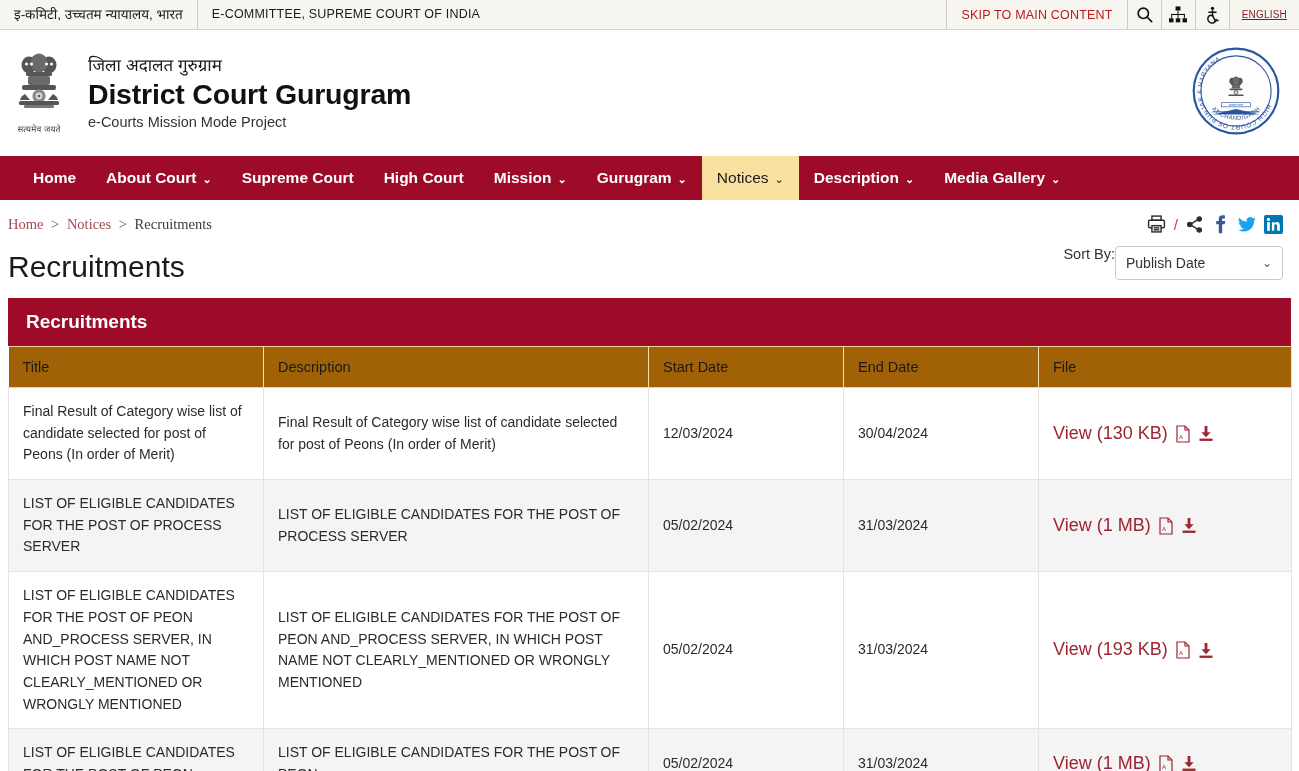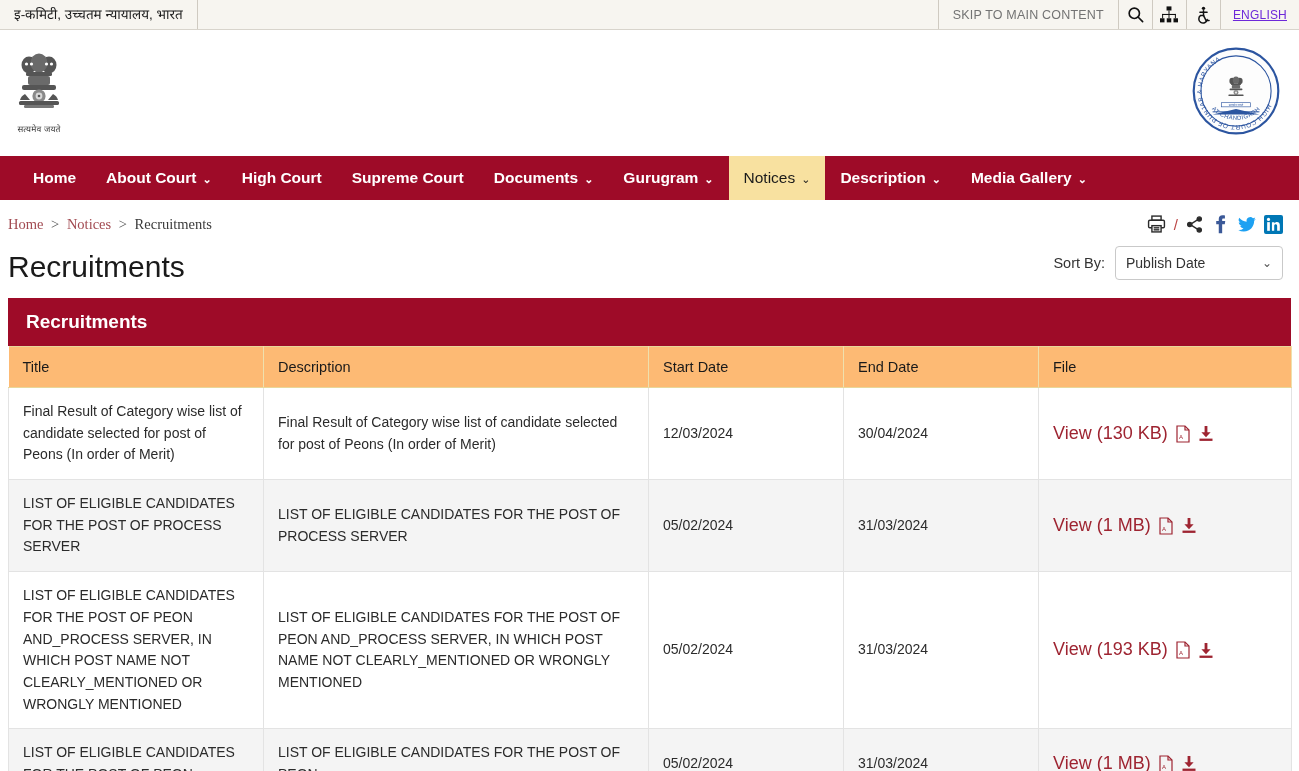--- a/index.html
+++ b/index.html
@@ -44,36 +44,36 @@
   .topbar-spacer { flex: 1; }
   .topbar-right {
     display: flex;
     align-items: stretch;
     border-left: 1px solid #cfcac1;
   }
   .skip-link {
     display: flex; align-items: center;
     padding: 0 14px;
     font-size: 12.5px;
-    color: #737373;
+    color: #b91c1c;
     text-decoration: none;
     letter-spacing: .2px;
     border-right: 1px solid #cfcac1;
   }
   .ticon {
     width: 34px;
     display: flex; align-items: center; justify-content: center;
     border-right: 1px solid #cfcac1;
     cursor: pointer;
   }
   .lang-link {
     display: flex; align-items: center;
     padding: 0 12px;
-    font-size: 12px;
-    color: #6d28d9;
+    font-size: 10px;
+    color: #7f1d1d;
     text-decoration: underline;
     letter-spacing: .2px;
     cursor: pointer;
   }
 
   
   .masthead {
     height: 126px;
     background: #ffffff;
     display: flex;
@@ -184,22 +184,21 @@
   .page-title {
     font-size: 30px;
     font-weight: normal;
     color: #1a1a1a;
     margin: 0;
     line-height: 1.15;
   }
   .title-spacer { flex: 1; }
   .sortwrap {
     display: flex;
-    align-items: center;
-    gap: 10px;
+    align-items: flex-start;
     padding-right: 8px;
     padding-bottom: 4px;
     margin-left: 20px;
   }
   .sort-label { font-size: 14.5px; color: #333; }
   .sort-select {
     width: 168px;
     height: 34px;
     border: 1px solid #c9c9c9;
     border-radius: 4px;
@@ -223,21 +222,21 @@
     font-weight: bold;
     padding: 13px 18px;
   }
   table.rec {
     width: 100%;
     border-collapse: collapse;
     table-layout: fixed;
     font-size: 14px;
   }
   table.rec th {
-    background: #fdba74;
+    background: #a16207;
     color: #1a1a1a;
     font-weight: normal;
     font-size: 14.5px;
     text-align: left;
     padding: 12px 14px;
     border: 1px solid #e8d79a;
     border-left: none;
     border-right: 1px solid #efe0ad;
   }
   table.rec td {
@@ -264,20 +263,21 @@
   }
   .file-cell { display: flex; align-items: center; gap: 7px; }
   .pdf-ic, .dl-ic { display: inline-flex; align-items: center; cursor: pointer; }
 </style>
 </head>
 <body>
 
 <div class="topbar">
   <div class="topbar-left">
     <span class="topbar-hindi">इ-कमिटी, उच्चतम न्यायालय, भारत</span>
+    <span class="topbar-eng">E-COMMITTEE, SUPREME COURT OF INDIA</span>
   </div>
   <div class="topbar-spacer"></div>
   <div class="topbar-right">
     <a class="skip-link" href="#main">SKIP TO MAIN CONTENT</a>
     <div class="ticon">
       <svg width="19" height="19" viewBox="0 0 24 24" fill="none" stroke="#111" stroke-width="2.1">
         <circle cx="10.5" cy="10.5" r="6.5"></circle>
           <line x1="15.5" y1="15.5" x2="21" y2="21" stroke-linecap="round"></line>
       </svg>
     </div>
@@ -325,20 +325,25 @@
         <circle cx="26" cy="44" r="3.4" fill="#d8d8d8"></circle>
         <circle cx="26" cy="44" r="1.3" fill="#555"></circle>
         <path d="M12 42 q-4 2 -5 6 h10 z"></path>
         <path d="M40 42 q4 2 5 6 h-10 z"></path>
         <rect x="6" y="49" width="40" height="4" rx="1.6"></rect>
         <rect x="11" y="53" width="30" height="3" rx="1.2" fill="#777"></rect>
       </g>
     </svg>
     <span class="emblem-motto">सत्यमेव जयते</span>
   </div>
+  <div class="masthead-text">
+    <div class="site-hindi">जिला अदालत गुरुग्राम</div>
+    <div class="site-title">District Court Gurugram</div>
+    <div class="site-sub">e-Courts Mission Mode Project</div>
+  </div>
   <div class="masthead-spacer"></div>
   <div>
     <svg class="hc-seal" viewBox="0 0 100 100">
       <circle cx="50" cy="50" r="47" fill="#fdfdfd" stroke="#2c55a0" stroke-width="2.4"></circle>
       <circle cx="50" cy="50" r="39" fill="none" stroke="#2c55a0" stroke-width="1.2"></circle>
       <path id="sealtop" d="M50,12 a38,38 0 0 1 0,76 a38,38 0 0 1 0,-76" fill="none"></path>
       <text font-size="7.1" fill="#2c55a0" font-family="'Liberation Sans',sans-serif" letter-spacing="0.6">
         <textPath href="#sealtop" startOffset="62%" text-anchor="middle">HIGH COURT OF PUNJAB &amp; HARYANA</textPath>
       </text>
       <path id="sealbot" d="M16,58 a36,36 0 0 0 68,0" fill="none"></path>
@@ -366,27 +371,27 @@
 
 <nav class="navbar">
   <a class="nav-item" href="#">
     <span>Home</span>
   </a>
   <a class="nav-item" href="#">
     <span>About Court</span>
     <span class="chev">⌄</span>
   </a>
   <a class="nav-item" href="#">
+    <span>Supreme Court</span>
+  </a>
+  <a class="nav-item" href="#">
     <span>High Court</span>
   </a>
   <a class="nav-item" href="#">
-    <span>Supreme Court</span>
-  </a>
-  <a class="nav-item" href="#">
-    <span>Documents</span>
+    <span>Mission</span>
     <span class="chev">⌄</span>
   </a>
   <a class="nav-item" href="#">
     <span>Gurugram</span>
     <span class="chev">⌄</span>
   </a>
   <a class="nav-item active" href="#">
     <span>Notices</span>
     <span class="chev">⌄</span>
   </a>

